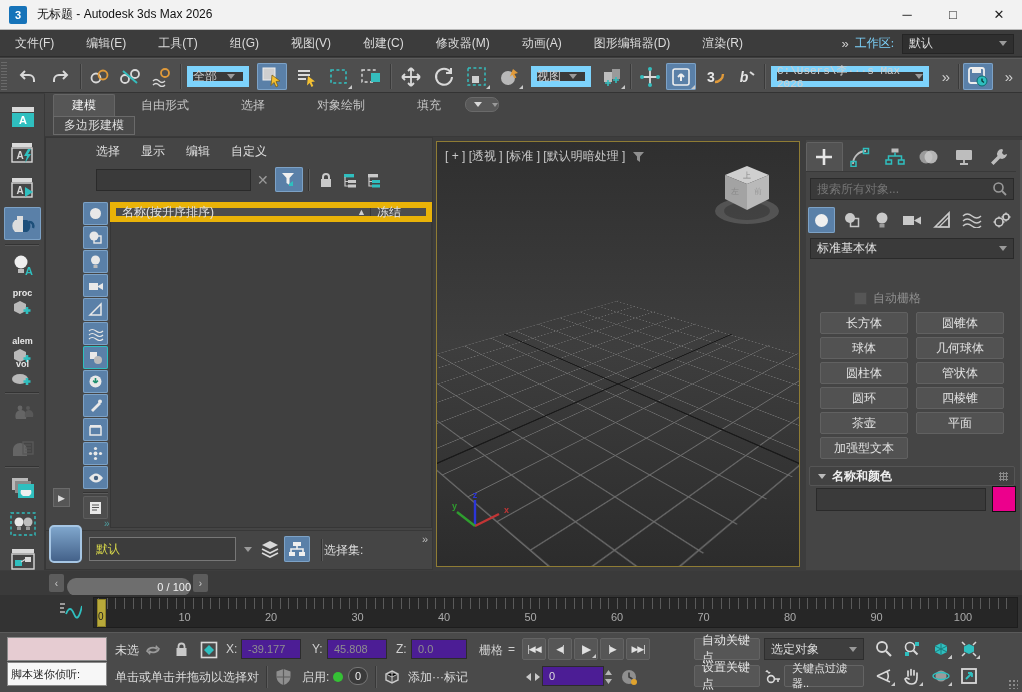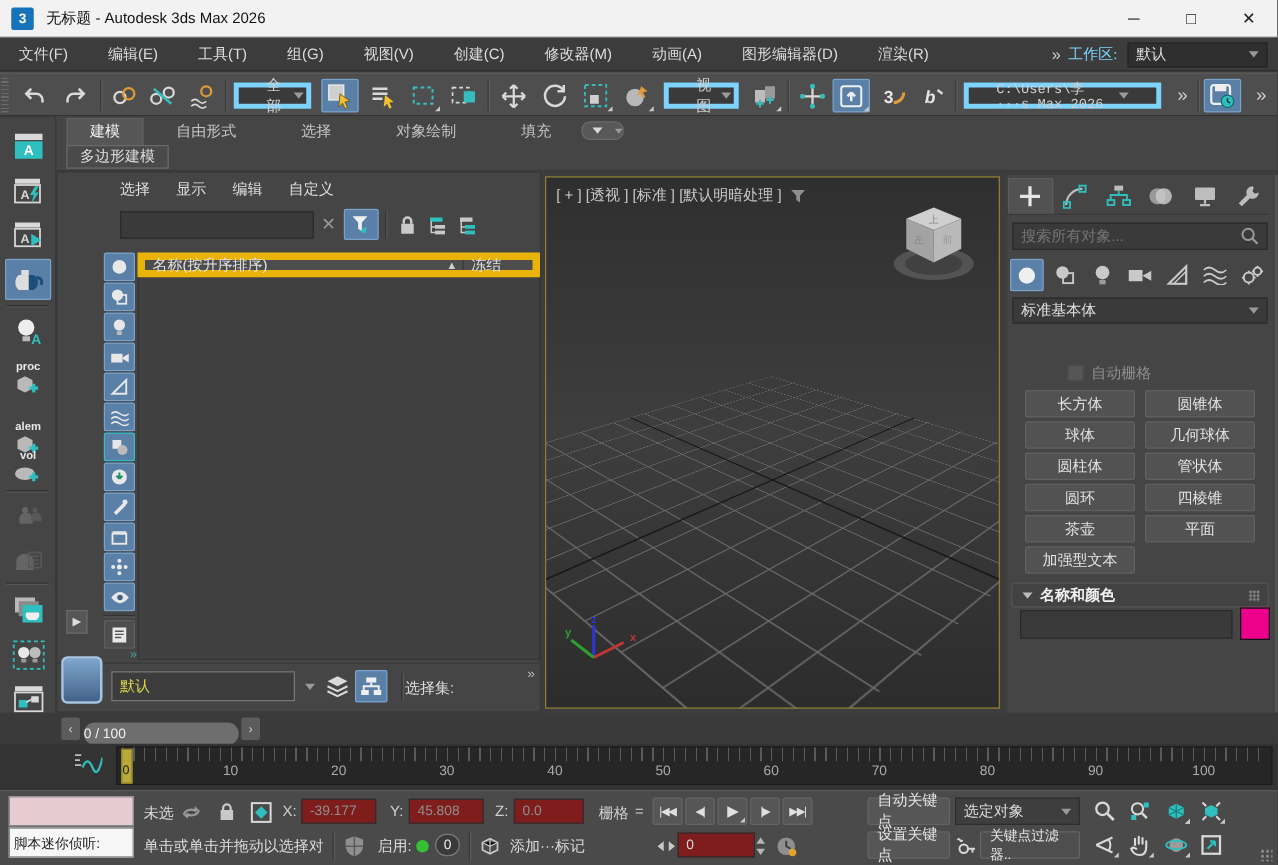--- a/index.html
+++ b/index.html
@@ -22,21 +22,21 @@
   .chev { color:#cfcfcf; font-size:13px; letter-spacing:-2px; }
   .ws-label { color:#7dd3fc;font-family:Liberation Serif, serif; }
   .ws-dd { width:112px; height:20px; background:#2f2f2f; border:1px solid #252525; display:flex; align-items:center; padding:0 6px; color:#ddd; }
   .dd-arrow { margin-left:auto; width:0; height:0; border-left:4px solid transparent; border-right:4px solid transparent; border-top:5px solid #9a9a9a; }
 
   
   .maintoolbar { position:absolute; left:0; top:58px; width:1022px; height:35px; background:#4e4e4e; border-top:1px solid #5c5c5c; border-bottom:1px solid #333; }
   .tbtn { position:absolute; top:4px; width:28px; height:27px; display:flex; align-items:center; justify-content:center; border-radius:2px; }
   .tbtn.blue { background:#5a80a8; box-shadow:inset 0 0 0 1px #7da2c6; }
   .tsep { position:absolute; top:5px; width:1px; height:25px; background:#3a3a3a; box-shadow:1px 0 0 #5e5e5e; }
-  .tdd { position:absolute; top:7px; height:21px; background:#3a3a3a; border:4px solid #7dd3fc; display:flex; align-items:center; padding:0 22px; color:#cfcfcf; font-size:12px; }
+  .tdd { position:absolute; top:7px; height:21px; background:#3a3a3a; border:6px solid #7dd3fc; display:flex; align-items:center; padding:0 0; color:#cfcfcf; font-size:12px; }
   .corner { position:absolute; right:1px; bottom:1px; width:0; height:0; border-left:4px solid transparent; border-bottom:4px solid #c9c9c9; }
   .handle-v { position:absolute; left:1px; top:3px; width:6px; height:28px; background:repeating-linear-gradient(0deg,#6a6a6a 0 1px,transparent 1px 3px); }
   .glyph-num { font-size:14px; font-weight:bold; color:#e6e6e6; }
 
   
   .ribbon { position:absolute; left:45px; top:93px; width:977px; height:44px; background:#454545; border-bottom:1px solid #393939; }
   .ribbon-tabs { position:absolute; left:8px; top:2px; height:20px; display:flex; align-items:center; }
   .rtab { color:#c4c4c4; padding:2px 26px; font-size:12px; }
   .rtab.active { background:#565656; border:1px solid #666; border-bottom:none; border-radius:2px 2px 0 0; color:#f0f0f0; padding:2px 18px; }
   .rib-dd { position:absolute; left:420px; top:4px; width:34px; height:15px; background:#585858; border:1px solid #6a6a6a; border-radius:7px; display:flex; align-items:center; justify-content:center; gap:3px; }
@@ -75,37 +75,37 @@
   .layer-dd-btn { position:absolute; left:190px; top:6px; width:16px; height:24px; display:flex; align-items:center; justify-content:center; }
   .lay-icon { position:absolute; left:214px; top:8px; }
   .lay-blue { position:absolute; left:238px; top:5px; width:26px; height:26px; background:#5a80a8; box-shadow:inset 0 0 0 1px #7da2c6; border-radius:2px; display:flex; align-items:center; justify-content:center; }
   .selset { position:absolute; left:278px; top:11px; color:#dcdcdc; }
   .se-bchev { position:absolute; right:6px; top:2px; color:#bbb; font-size:11px; letter-spacing:-2px; }
   .se-topchev { position:absolute; left:58px; top:-13px; color:#4d9ea0; font-size:10px; letter-spacing:-2px; }
 
   
   .timeslider { position:absolute; left:0; top:571px; width:1022px; height:24px; background:#3a3a3a; }
   .ts-btn { position:absolute; top:3px; width:15px; height:18px; background:#5c5c5c; border-radius:2px; color:#ccc; display:flex; align-items:center; justify-content:center; font-size:10px; }
-  .ts-track { position:absolute; left:67px; top:7px; width:124px; height:18px; background:#6e6e6e; border-radius:9px; color:#f0f0f0; display:flex; align-items:center; justify-content:flex-start; font-size:11px; }
+  .ts-track { position:absolute; left:67px; top:7px; width:124px; height:18px; background:#6e6e6e; border-radius:9px; color:#f0f0f0; display:flex; align-items:center; justify-content:flex-end; font-size:11px; }
   .trackbar { position:absolute; left:0; top:595px; width:1022px; height:37px; background:#333; }
   .tb-ruler { position:absolute; left:93px; top:2px; width:925px; height:31px; background:#262626; border:1px solid #1d1d1d; }
   .tb-ticks { position:absolute; left:4px; top:0; width:917px; height:11px; background:repeating-linear-gradient(90deg,#5a5a5a 0 1px,transparent 1px 8.65px); }
   .tb-label { position:absolute; top:13px; transform:translateX(-50%); color:#aaa; font-size:11px; }
   .tb-marker { position:absolute; left:3px; top:1px; width:9px; height:28px; background:#b8a93a; border:1px solid #8f8328; }
   .tb-marker-label { position:absolute; left:4px; top:13px; color:#1d1d1d; font-size:10px; }
   .curve-icon { position:absolute; left:58px; top:6px; }
 
   
   .statusbar { position:absolute; left:0; top:632px; width:1022px; height:60px; background:#4a4a4a; border-top:1px solid #5a5a5a; }
   .listener-pink { position:absolute; left:7px; top:4px; width:100px; height:24px; background:#e6ccd2; border:1px solid #8a8a8a; }
   .listener-white { position:absolute; left:7px; top:29px; width:100px; height:24px; background:#f7f7f7; border:1px solid #8a8a8a; color:#222; font-size:11px; display:flex; align-items:center; padding:0 3px; white-space:nowrap; overflow:hidden; }
   .srow1 { position:absolute; left:0; top:4px; width:1022px; height:26px; }
   .srow2 { position:absolute; left:0; top:31px; width:1022px; height:26px; }
   .stext { position:absolute; top:5px; color:#dcdcdc; font-size:12px; white-space:nowrap; }
-  .sfield { position:absolute; top:2px; height:20px; background:#7f1d1d; border:1px solid #2c2c2c; color:#8f8f8f; font-size:11px; display:flex; align-items:center; padding:0 6px; }
+  .sfield { position:absolute; top:2px; height:20px; background:#4c1d95; border:1px solid #2c2c2c; color:#8f8f8f; font-size:11px; display:flex; align-items:center; padding:0 6px; }
   .slabel { position:absolute; top:5px; color:#cfcfcf; font-size:12px; }
   .sico { position:absolute; top:2px; width:22px; height:21px; display:flex; align-items:center; justify-content:center; }
   .pbtn { position:absolute; top:1px; width:24px; height:22px; background:#565656; border:1px solid #646464; border-radius:2px; color:#e0e0e0; display:flex; align-items:center; justify-content:center; font-size:9px; letter-spacing:-1px; }
   .kbtn { position:absolute; top:1px; height:22px; background:#565656; border:1px solid #646464; border-radius:2px; color:#e4e4e4; display:flex; align-items:center; justify-content:center; font-size:12px; padding:0 7px; }
   .kdd { position:absolute; top:1px; height:22px; background:#3e3e3e; border:1px solid #2e2e2e; color:#dcdcdc; display:flex; align-items:center; font-size:12px; padding:0 6px; }
   .navico { position:absolute; top:1px; width:24px; height:22px; display:flex; align-items:center; justify-content:center; }
   .green-dot { position:absolute; left:333px; top:8px; width:10px; height:10px; border-radius:50%; background:#35c135; }
   .zero-btn { position:absolute; left:348px; top:3px; width:20px; height:18px; background:#3a3a3a; border:1px solid #777; border-radius:9px; color:#eee; font-size:11px; display:flex; align-items:center; justify-content:center; }
   .ssep { position:absolute; top:2px; width:1px; height:22px; background:#383838; box-shadow:1px 0 0 #5c5c5c; }
   .grip { position:absolute; right:4px; bottom:3px; width:10px; height:10px; background:radial-gradient(circle at 2px 2px,#8a8a8a 1px,transparent 1.4px); background-size:4px 4px; }

